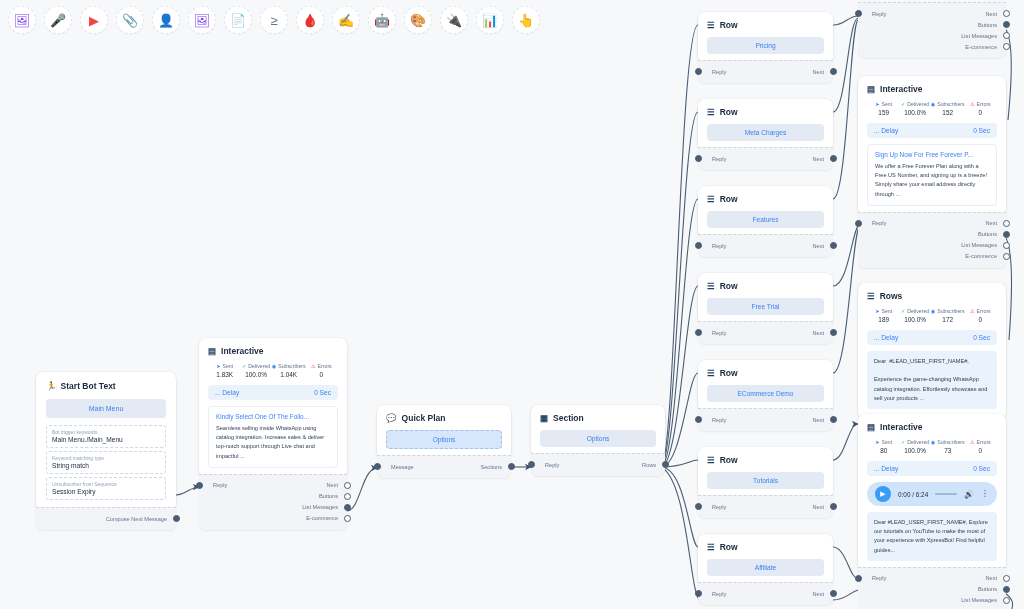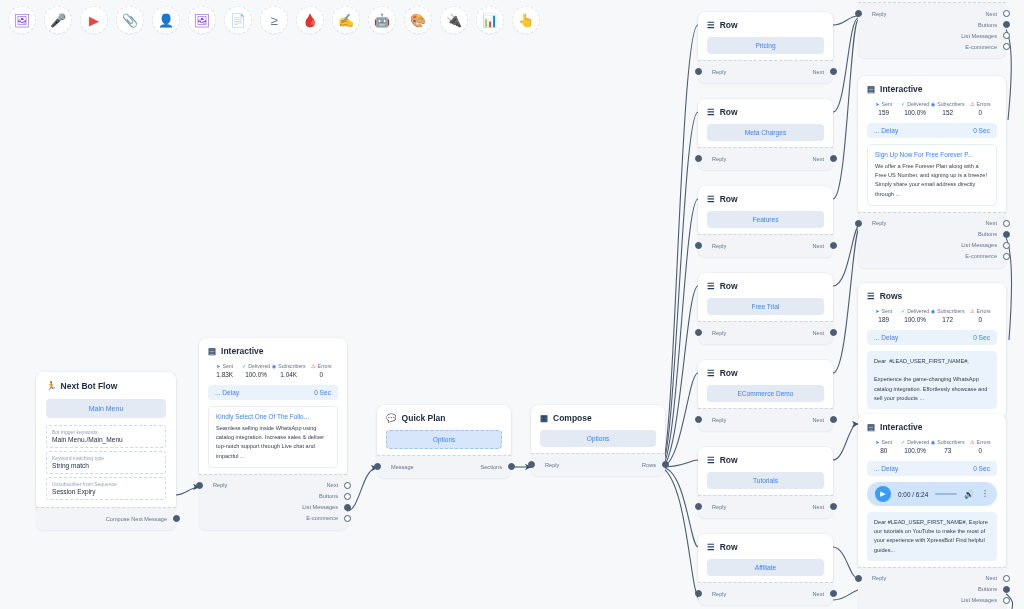--- a/index.html
+++ b/index.html
@@ -208,21 +208,21 @@
       <path d="M1005,28 C1014,40 1012,80 1008,120"></path>
       <path d="M1005,236 C1014,250 1012,300 1009,340"></path>
       <path d="M1005,593 C1014,600 1013,604 1012,609"></path>
     </g>
   </svg>
 
   <div class="node" style="left:36px;top:372px;width:140px;">
     <div class="start-card">
       <div class="start-title">
         <span class="gl">🏃</span>
-        <span>Next Bot Flow</span>
+        <span>Start Bot Text</span>
       </div>
       <div class="mainmenu">Main Menu</div>
       <div class="kv">
         <div class="k">Bot trigger keywords</div>
         <div class="v">Main Menu./Main_Menu</div>
       </div>
       <div class="kv">
         <div class="k">Keyword matching type</div>
         <div class="v">String match</div>
       </div>
@@ -323,21 +323,21 @@
         <span class="pr">Sections</span>
         <span class="dot filled port-r"></span>
       </div>
     </div>
   </div>
 
   <div class="node" style="left:531px;top:405px;width:134px;">
     <div class="card">
       <div class="card-hdr">
         <span class="gl hdr-ico">▦</span>
-        <span>Compose</span>
+        <span>Section</span>
       </div>
       <div class="pill">Options</div>
     </div>
     <div class="ports">
       <div class="prow">
         <span class="dot filled port-l"></span>
         <span class="pl" style="margin-left:5px">Reply</span>
         <span class="pr">Rows</span>
         <span class="dot filled port-r"></span>
       </div>

